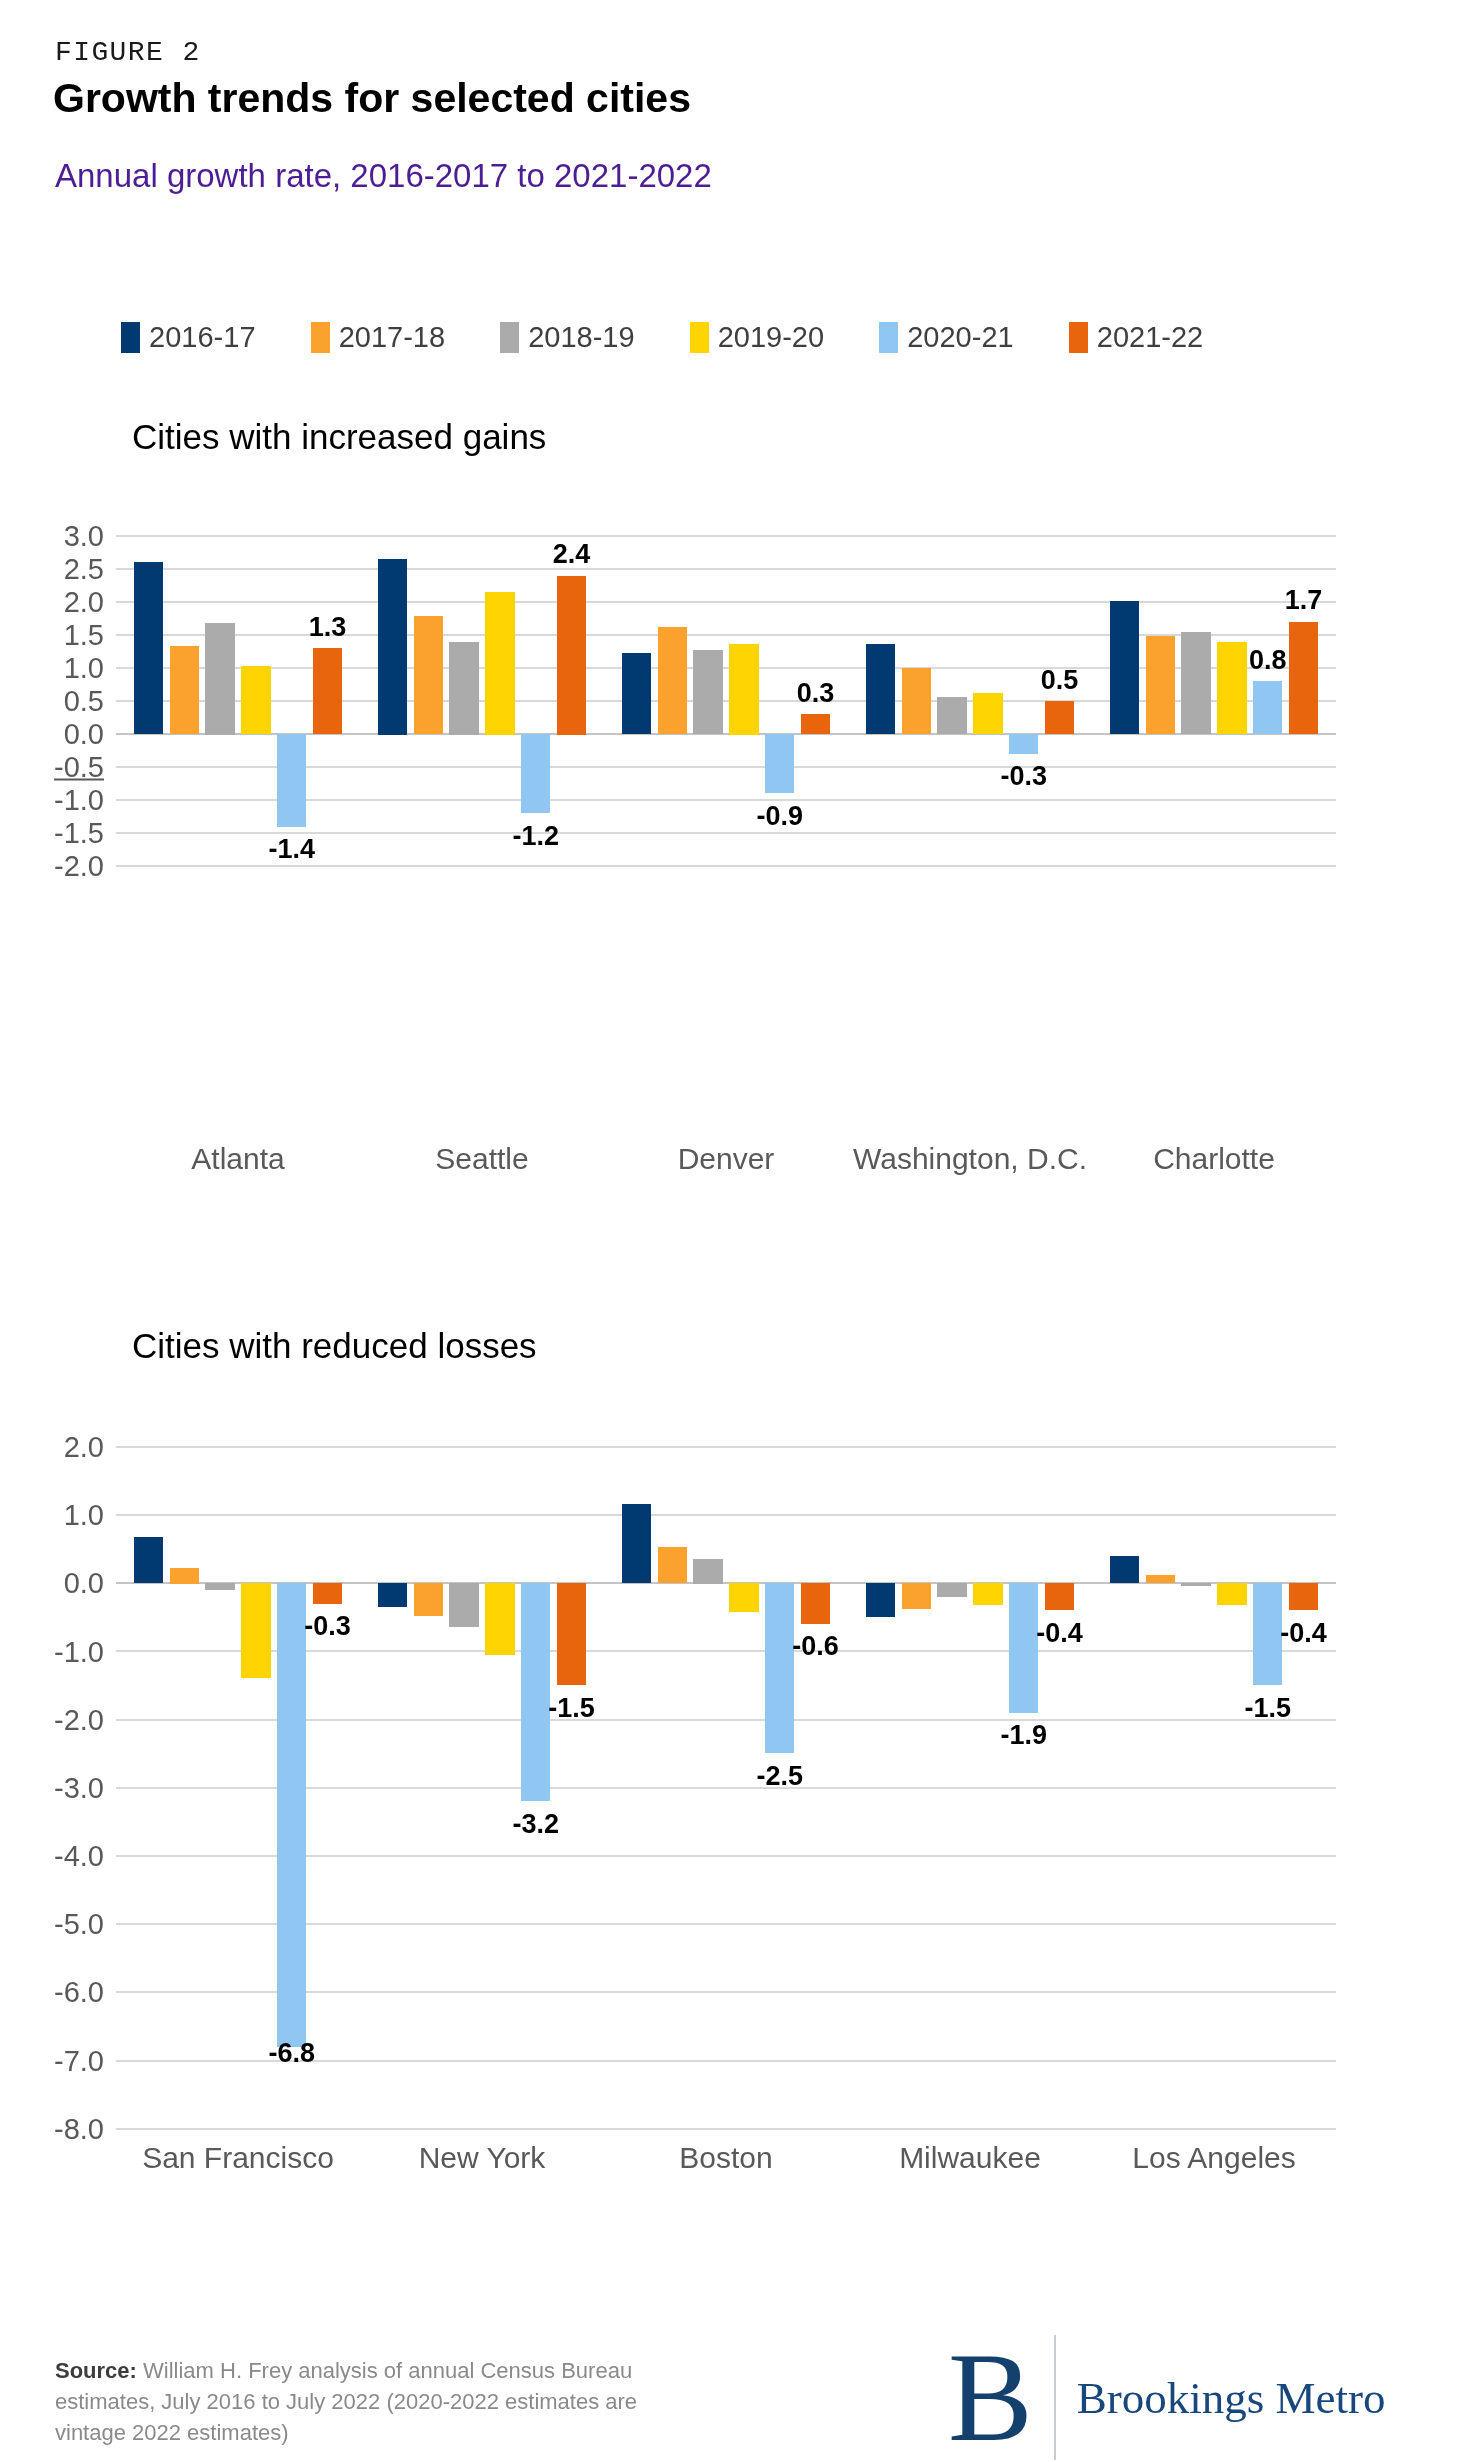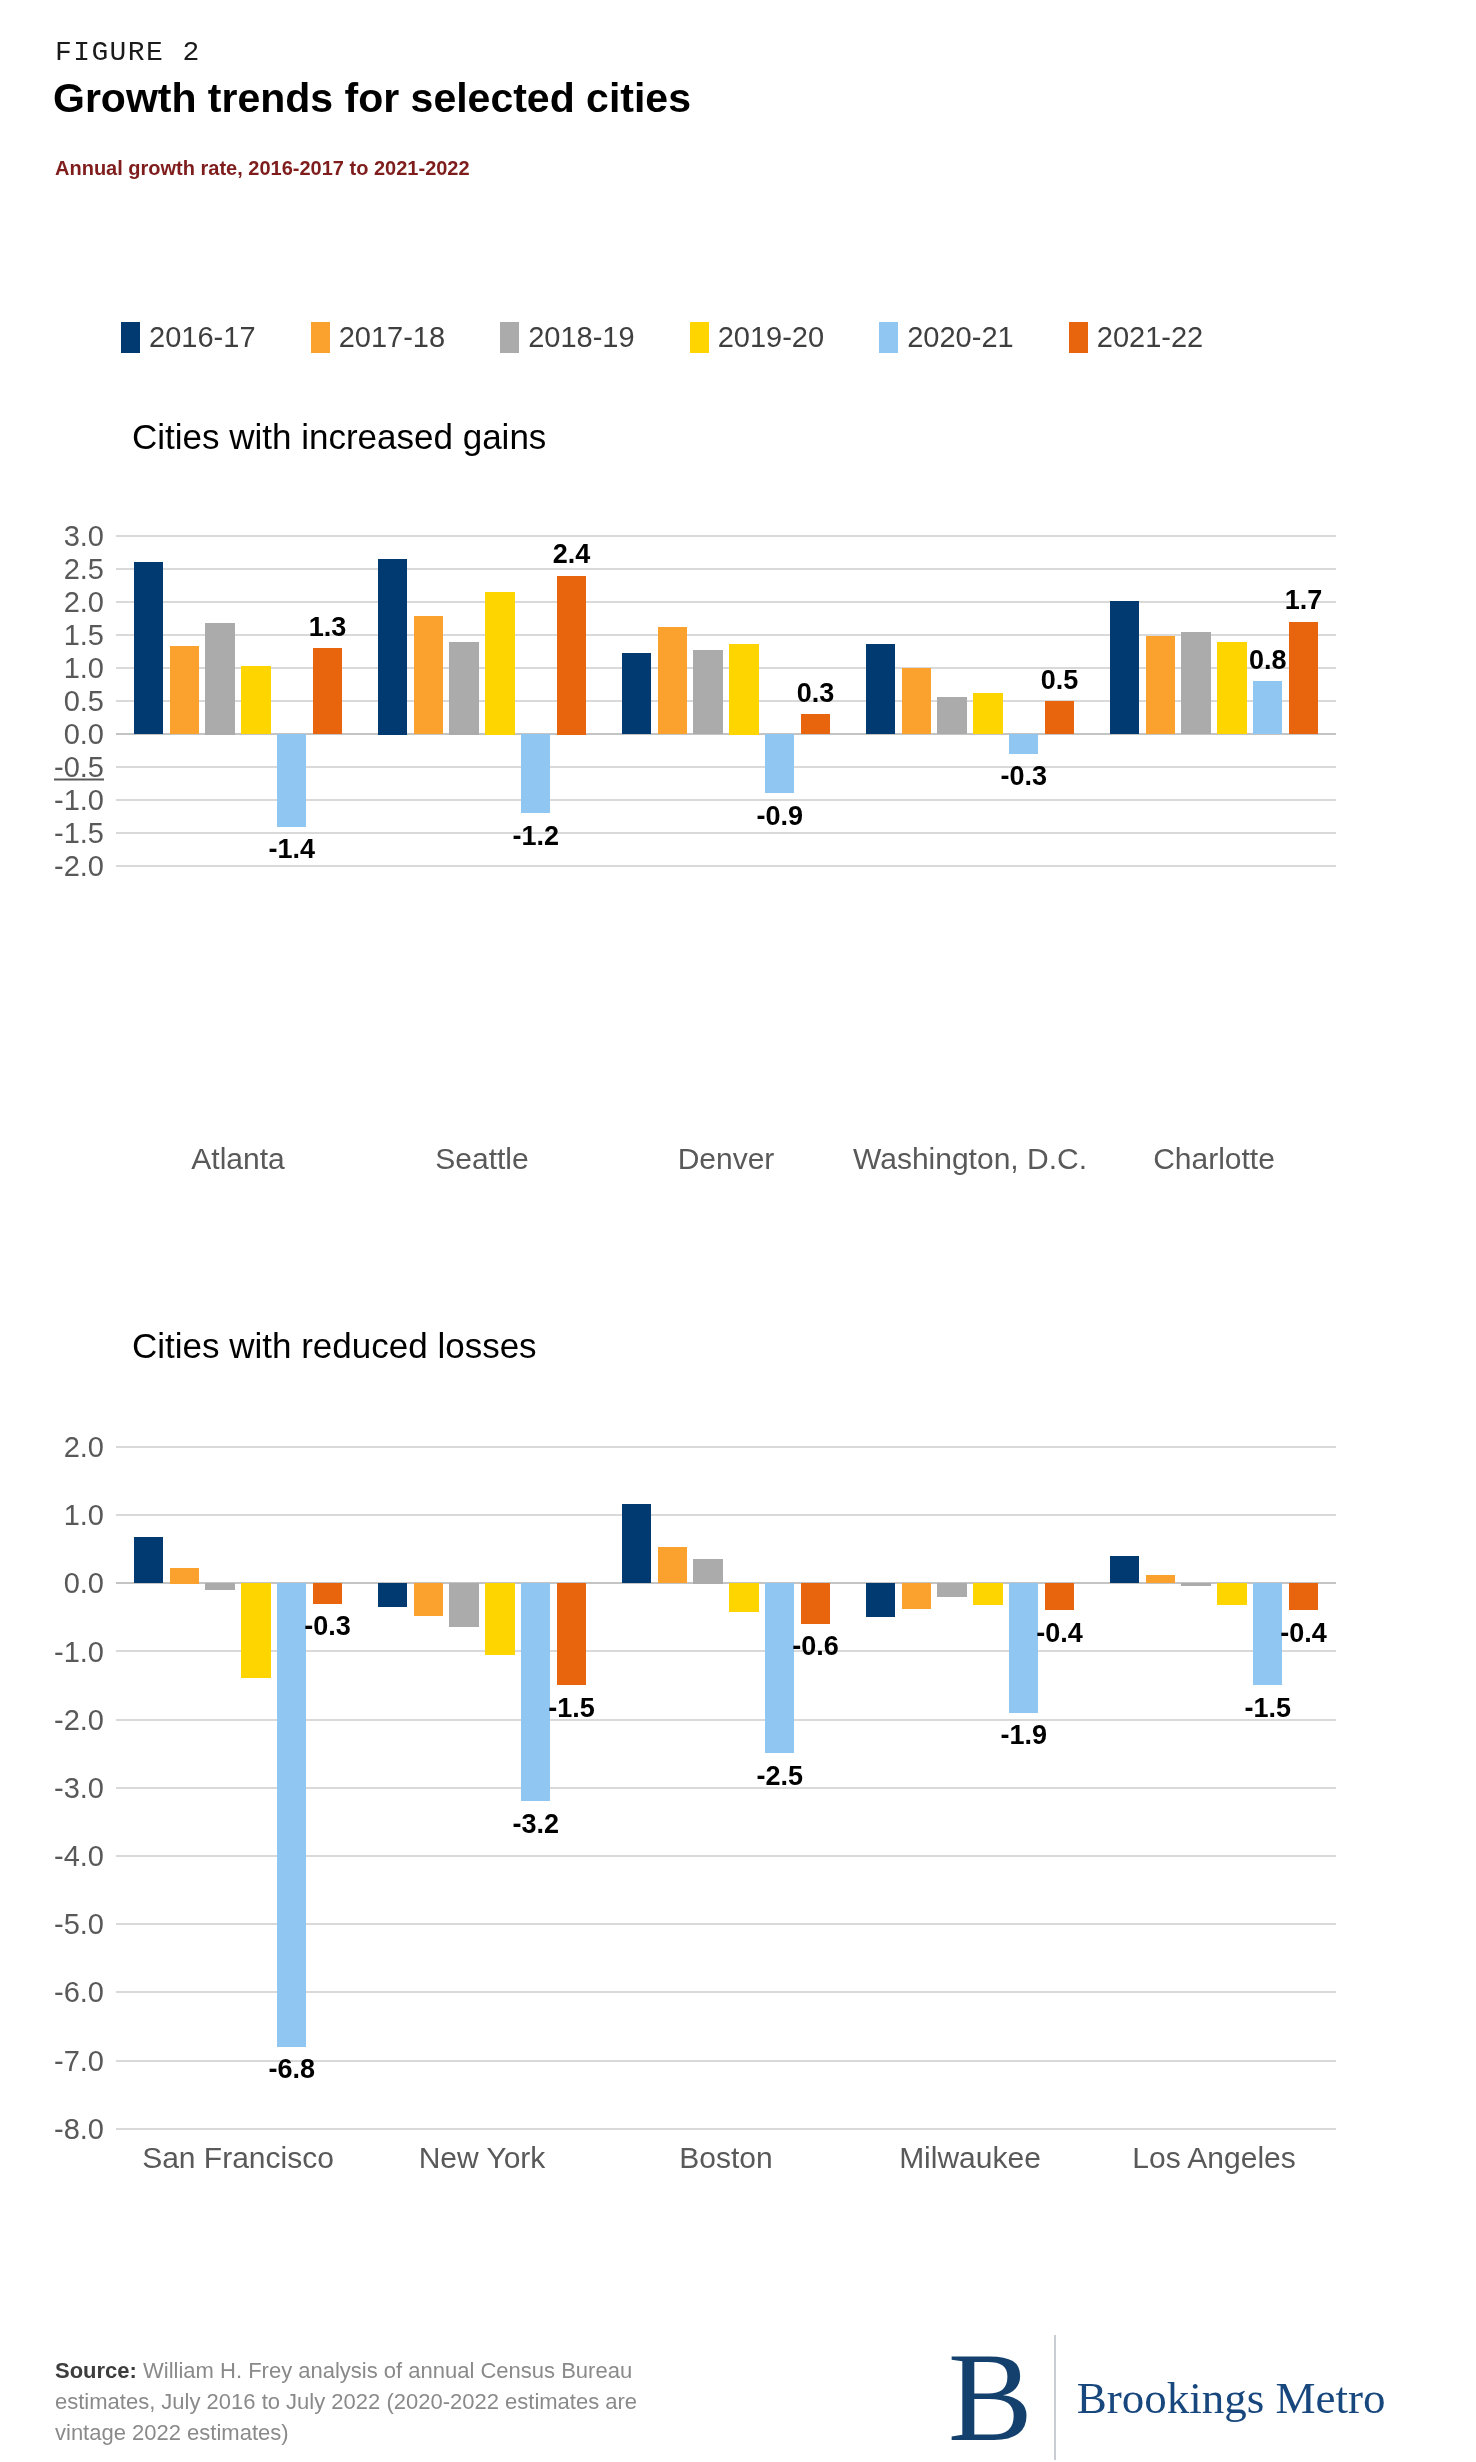--- a/index.html
+++ b/index.html
@@ -10,21 +10,21 @@
   .eyebrow {
     position:absolute; left:55px; top:37px;
     font-size:28px; color:#1a1a1a; letter-spacing:1.4px; font-weight:400;font-family:Liberation Mono, monospace;
   }
   .fig-title {
     position:absolute; left:53px; top:75px;
     font-size:41px; font-weight:700; color:#000;
   }
   .fig-subtitle {
     position:absolute; left:55px; top:157px;
-    font-size:20px; font-weight:700; color:#7f1d1d;
+    font-size:33px; font-weight:400; color:#4c1d95;
   }
   .legend {
     position:absolute; left:121px; top:321px;
     display:flex; align-items:center; gap:55px;
   }
   .legend-item { display:flex; align-items:center; gap:9.1px; }
   .legend-swatch { width:19px; height:31px; flex:0 0 auto; }
   .legend-label { font-size:29px; color:#3f3f3f; }
 
   .chart-title {
@@ -293,21 +293,21 @@
             <div class="bar" style="background: rgb(250, 162, 45); height: 15.7px; top: 121px;"></div>
           </div>
           <div class="barcol">
             <div class="bar" style="background: rgb(171, 171, 171); height: 6.8px; top: 136px;"></div>
           </div>
           <div class="barcol">
             <div class="bar" style="background: rgb(255, 213, 0); height: 95px; top: 136px;"></div>
           </div>
           <div class="barcol">
             <div class="bar" style="background: rgb(143, 199, 242); height: 464px; top: 136px;"></div>
-            <div class="bar-label" style="top: 607px;">-6.8</div>
+            <div class="bar-label" style="top: 591px;">-6.8</div>
           </div>
           <div class="barcol">
             <div class="bar" style="background: rgb(233, 101, 13); height: 20.5px; top: 136px;"></div>
             <div class="bar-label" style="top: 164px;">-0.3</div>
           </div>
         </div>
         <div class="group">
           <div class="barcol">
             <div class="bar" style="background: rgb(0, 58, 112); height: 24px; top: 136px;"></div>
           </div>

